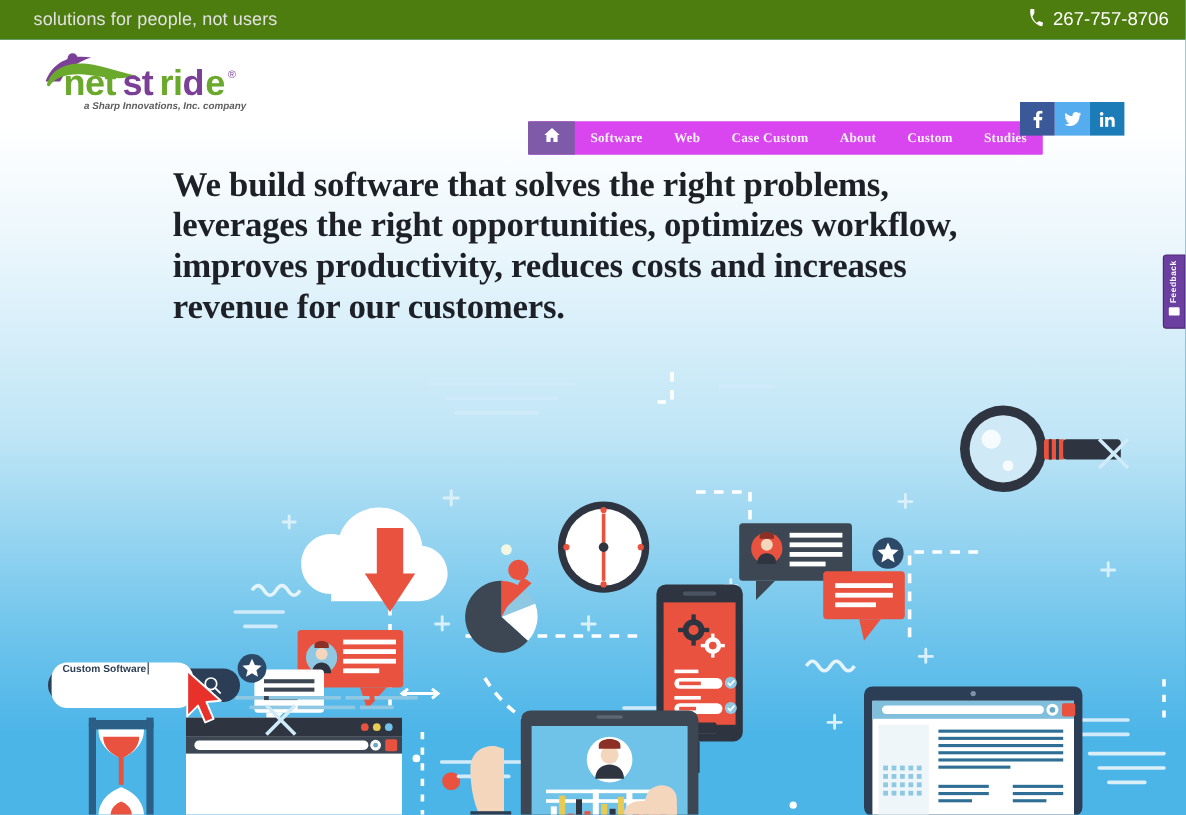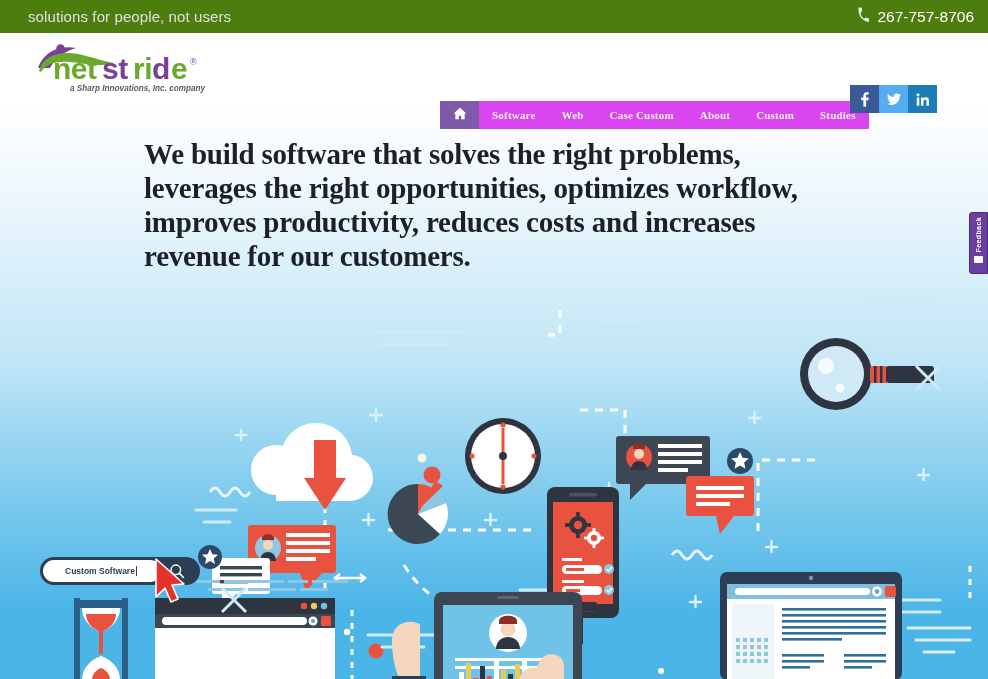--- a/index.html
+++ b/index.html
@@ -537,21 +537,21 @@
       <path d="M970 286 v34"></path>
     </g>
 
     <g stroke="#cfeaf8" stroke-width="3">
       <path d="M222 308 l24 24M246 308 l-24 24"></path>
       <path d="M916 86 l24 24M940 86 l-24 24"></path>
     </g>
   </svg>
 
   <div style="position:absolute;left:40px;top:452px;width:160px;height:28px;background:#2c3e55;border-radius:14px;display:flex;align-items:center;">
-    <div style="background:#fff;border-radius:13px;height:22px;margin-left:3px;width:118px;display:flex;align-items:center;padding-left:22px;">
+    <div style="background:#fff;border-radius:13px;height:38px;margin-left:3px;width:118px;display:flex;align-items:flex-start;padding-left:9px;">
       <span style="font-size:8.5px;color:#2c3e55;font-weight:bold;font-family:'Liberation Sans',sans-serif;">Custom Software</span>
       <span style="display:inline-block;width:1px;height:10px;background:#2c3e55;margin-left:1px;"></span>
     </div>
     <span style="margin-left:8px;display:flex;">
       <svg width="16" height="16" viewBox="0 0 20 20">
           <circle cx="8.5" cy="8.5" r="6" fill="none" stroke="#fff" stroke-width="1.8"></circle>
           <path d="M13 13 l5 5" stroke="#fff" stroke-width="2" stroke-linecap="round"></path>
         </svg>
     </span>
   </div>

